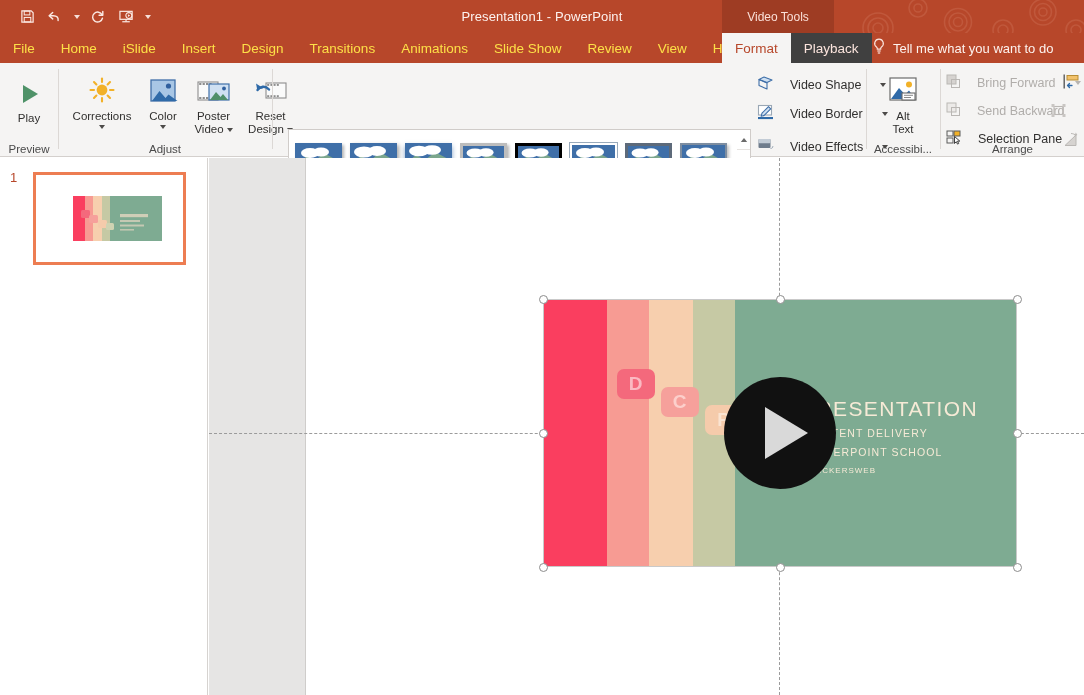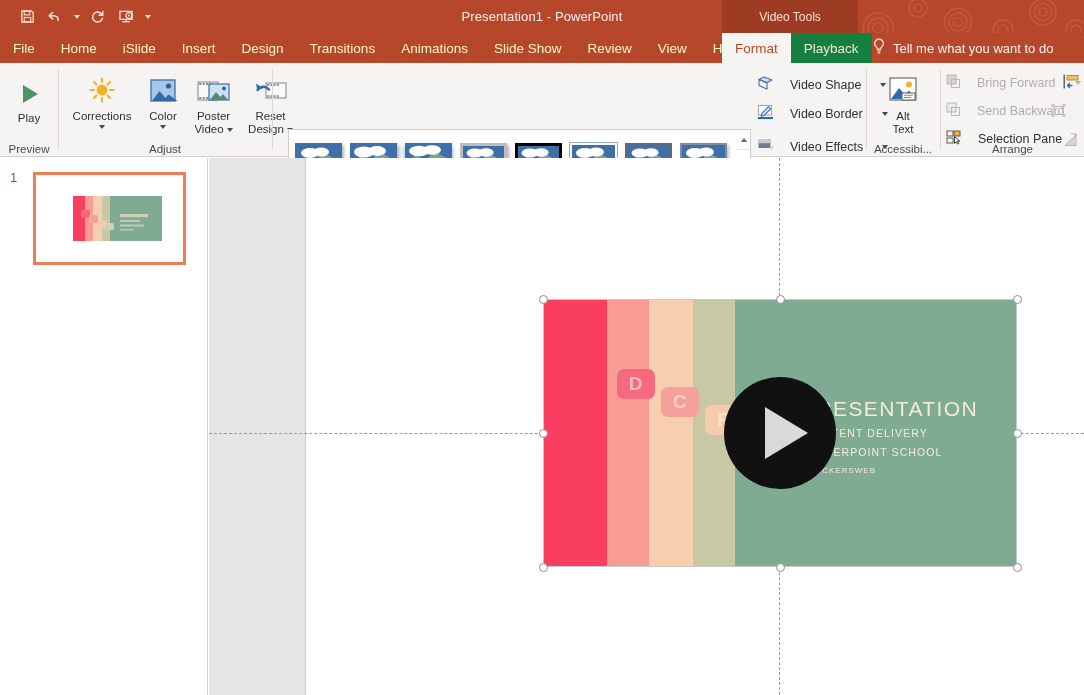--- a/index.html
+++ b/index.html
@@ -30,40 +30,40 @@
     width: 0; height: 0; border-left: 3.5px solid transparent; border-right: 3.5px solid transparent;
     border-top: 4px solid #f6ded8;
   }
   .app-title {
     position: absolute; left: 0; top: 0; width: 1084px; height: 33px;
     display: flex; align-items: center; justify-content: center;
     color: #fdf2ef; font-size: 13px; letter-spacing: .1px;
     pointer-events: none;
   }
   .ctx-tools {
-    position: absolute; left: 722px; top: 0; width: 136px; height: 33px;
+    position: absolute; left: 722px; top: 0; width: 112px; height: 33px;
     background: #9e3c23;
     display: flex; align-items: center; justify-content: center;
     color: #fadfd7; font-size: 12px;
   }
   .decor { position: absolute; left: 858px; top: 0; width: 226px; height: 33px; overflow: hidden; pointer-events: none; }
 
   
   .tabstrip {
     position: absolute; left: 0; top: 33px; width: 1084px; height: 30px;
     background: #b7472a;
   }
   .tabs-left { position: absolute; left: 0; top: 0; height: 30px; display: flex; align-items: stretch; }
   .tab {
     display: flex; align-items: center; justify-content: center;
-    padding: 0 13px; color: #fef9c3; font-size: 13.5px; cursor: pointer; white-space: nowrap;
+    padding: 0 13px; color: #fde047; font-size: 13.5px; cursor: pointer; white-space: nowrap;
   }
   .tabs-ctx {
     position: absolute; left: 722px; top: 0; height: 30px; display: flex; align-items: stretch;
-    background: #15803d;
+    background: #404040;
     text-align: center;
   }
   .tab.ctx { color: #fbe4dd; }
   .tab.active { background: #f5f4f3; color: #b7472a; }
   .tellme {
     position: absolute; left: 872px; top: 0; height: 30px;
     display: flex; align-items: center; gap: 7px; cursor: pointer;
   }
   .tellme .txt { color: #fdf2ee; font-size: 13px; }
 

